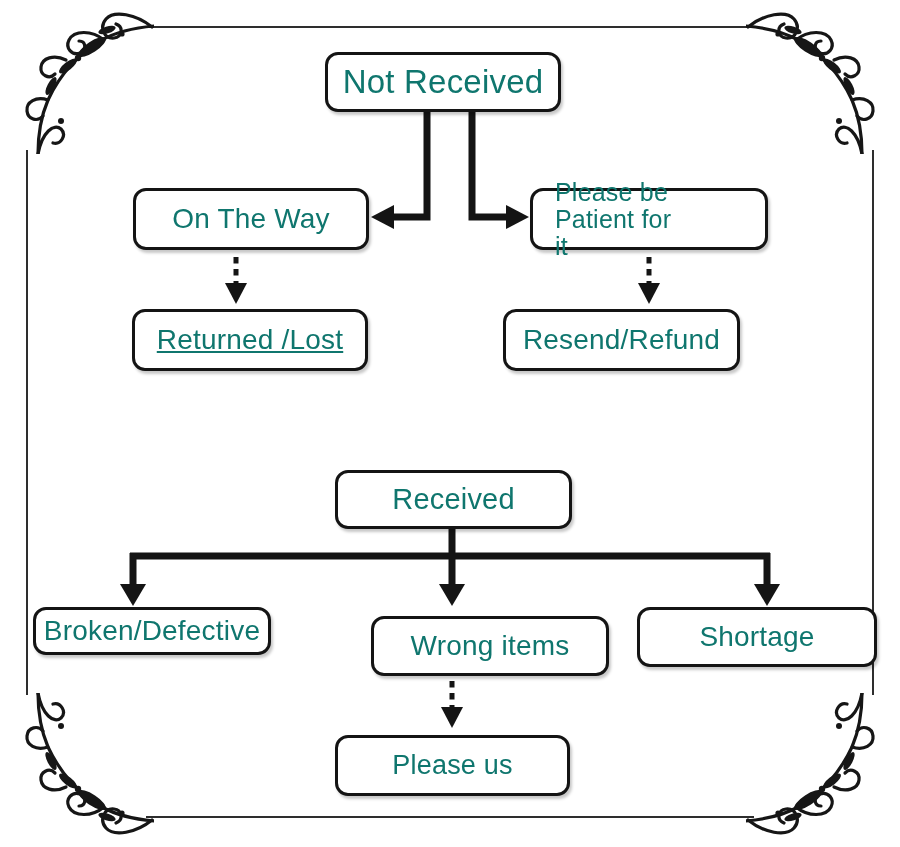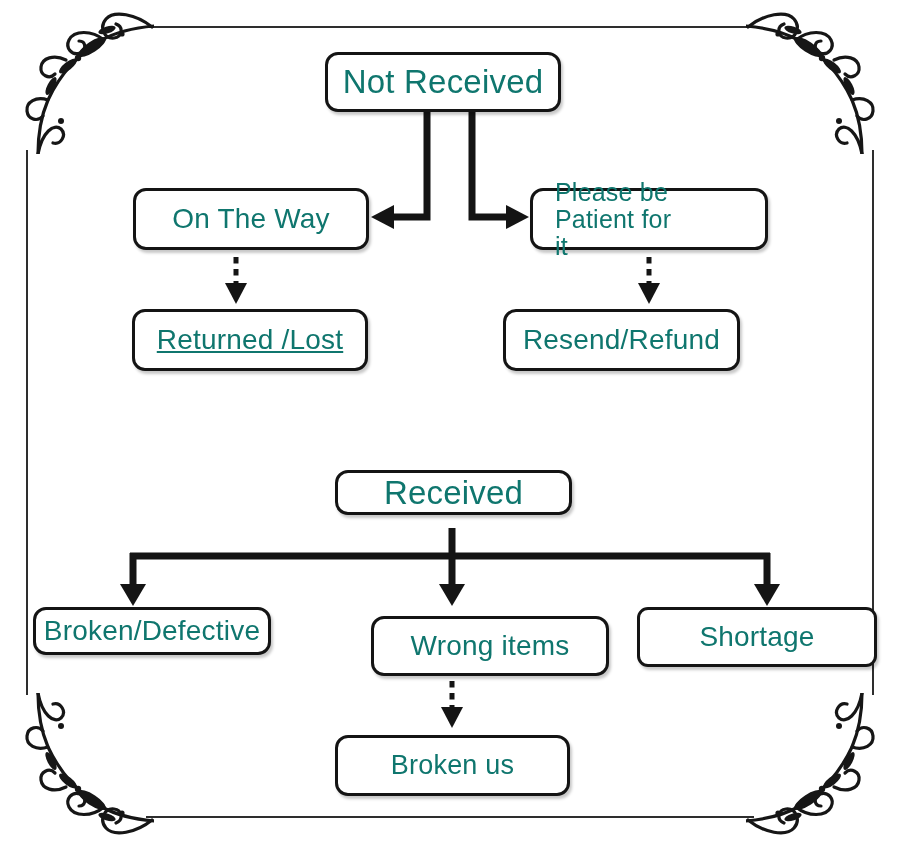--- a/index.html
+++ b/index.html
@@ -114,22 +114,22 @@
   <div class="node" style="left:325px;top:52px;width:236px;height:60px;font-size:33px;">Not Received</div>
 
   <div class="node" style="left:133px;top:188px;width:236px;height:62px;font-size:28px;">On The Way</div>
 
   <div class="node node--wrap" style="left:530px;top:188px;width:238px;height:62px;font-size:25px;">Please be Patient for it</div>
 
   <div class="node" style="left:132px;top:309px;width:236px;height:62px;font-size:28px;text-decoration:underline;">Returned /Lost</div>
 
   <div class="node" style="left:503px;top:309px;width:237px;height:62px;font-size:28px;">Resend/Refund</div>
 
-  <div class="node" style="left:335px;top:470px;width:237px;height:45px;font-size:33px;">Received</div>
+  <div class="node" style="left:335px;top:470px;width:237px;height:59px;font-size:29px;">Received</div>
 
   <div class="node" style="left:33px;top:607px;width:238px;height:48px;font-size:28px;">Broken/Defective</div>
 
   <div class="node" style="left:334px;top:616px;width:238px;height:60px;font-size:28px;margin-left:37px;">Wrong items</div>
 
-  <div class="node" style="left:637px;top:607px;width:240px;height:60px;font-size:28px;border-radius:11px;">Shortage</div>
+  <div class="node" style="left:637px;top:607px;width:240px;height:60px;font-size:28px;">Shortage</div>
 
-  <div class="node" style="left:335px;top:735px;width:235px;height:61px;font-size:27px;">Broken us</div>
+  <div class="node" style="left:335px;top:735px;width:235px;height:61px;font-size:27px;">Please us</div>
 </div>
 
 </body></html>

